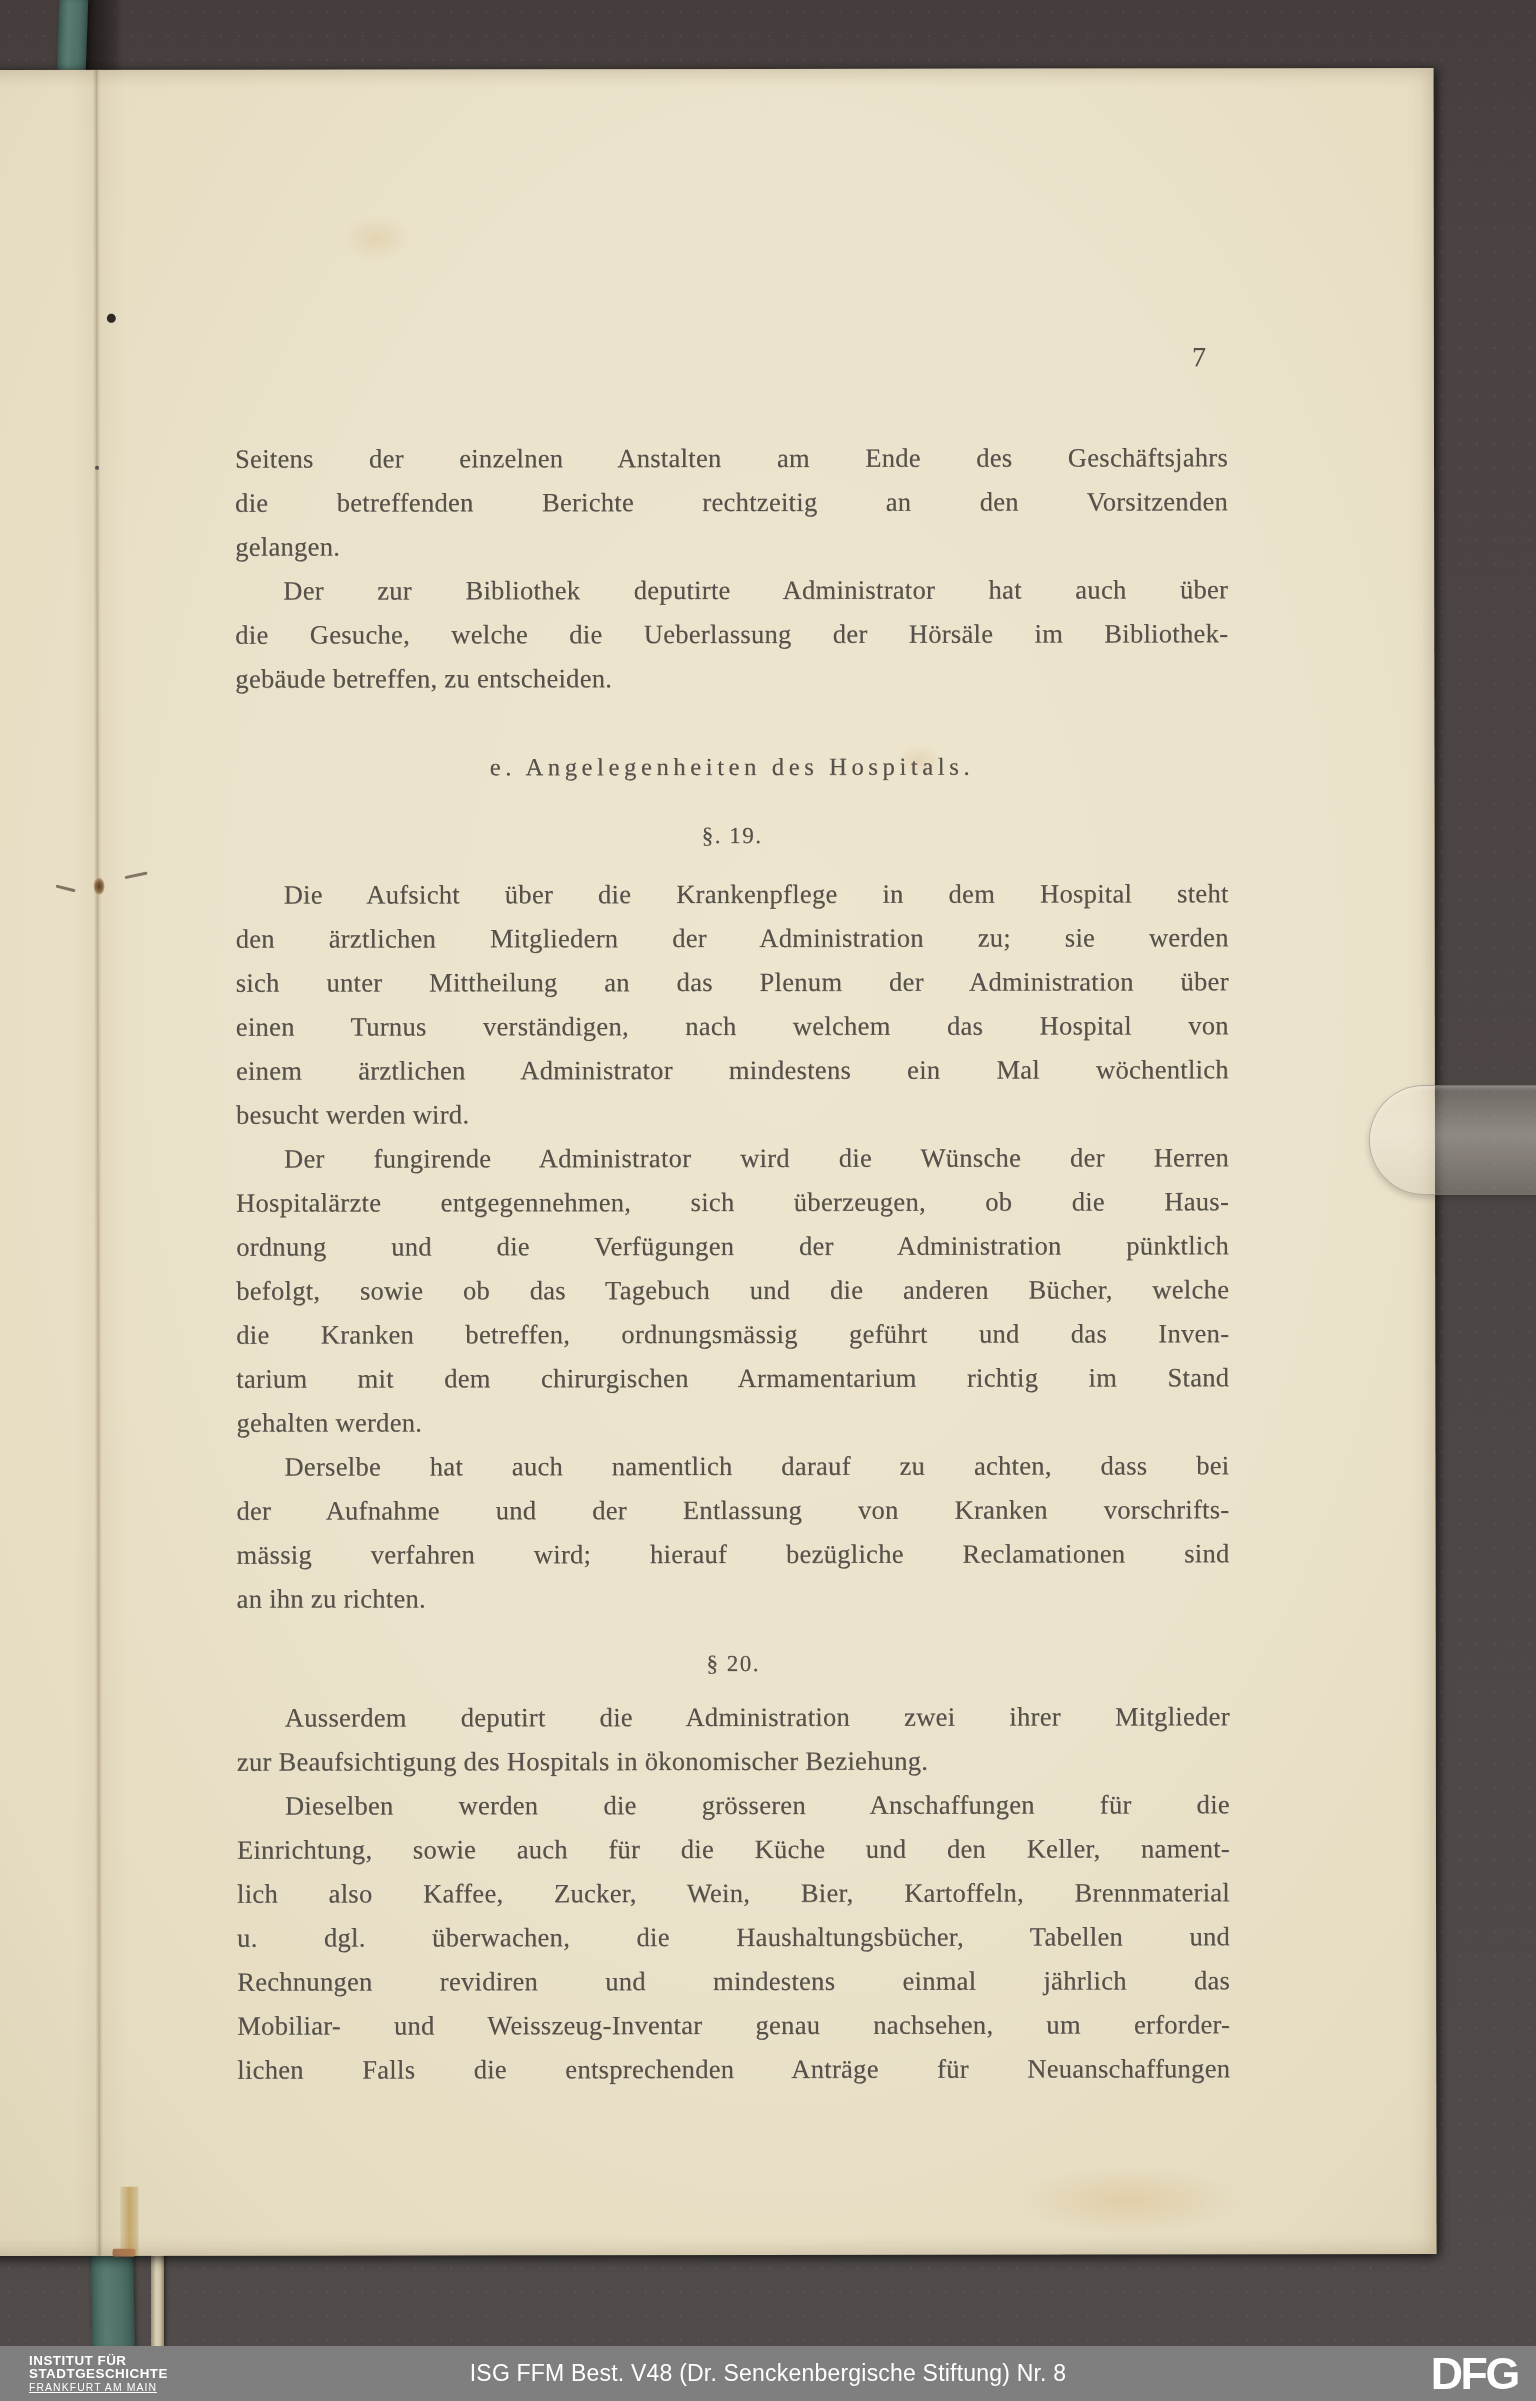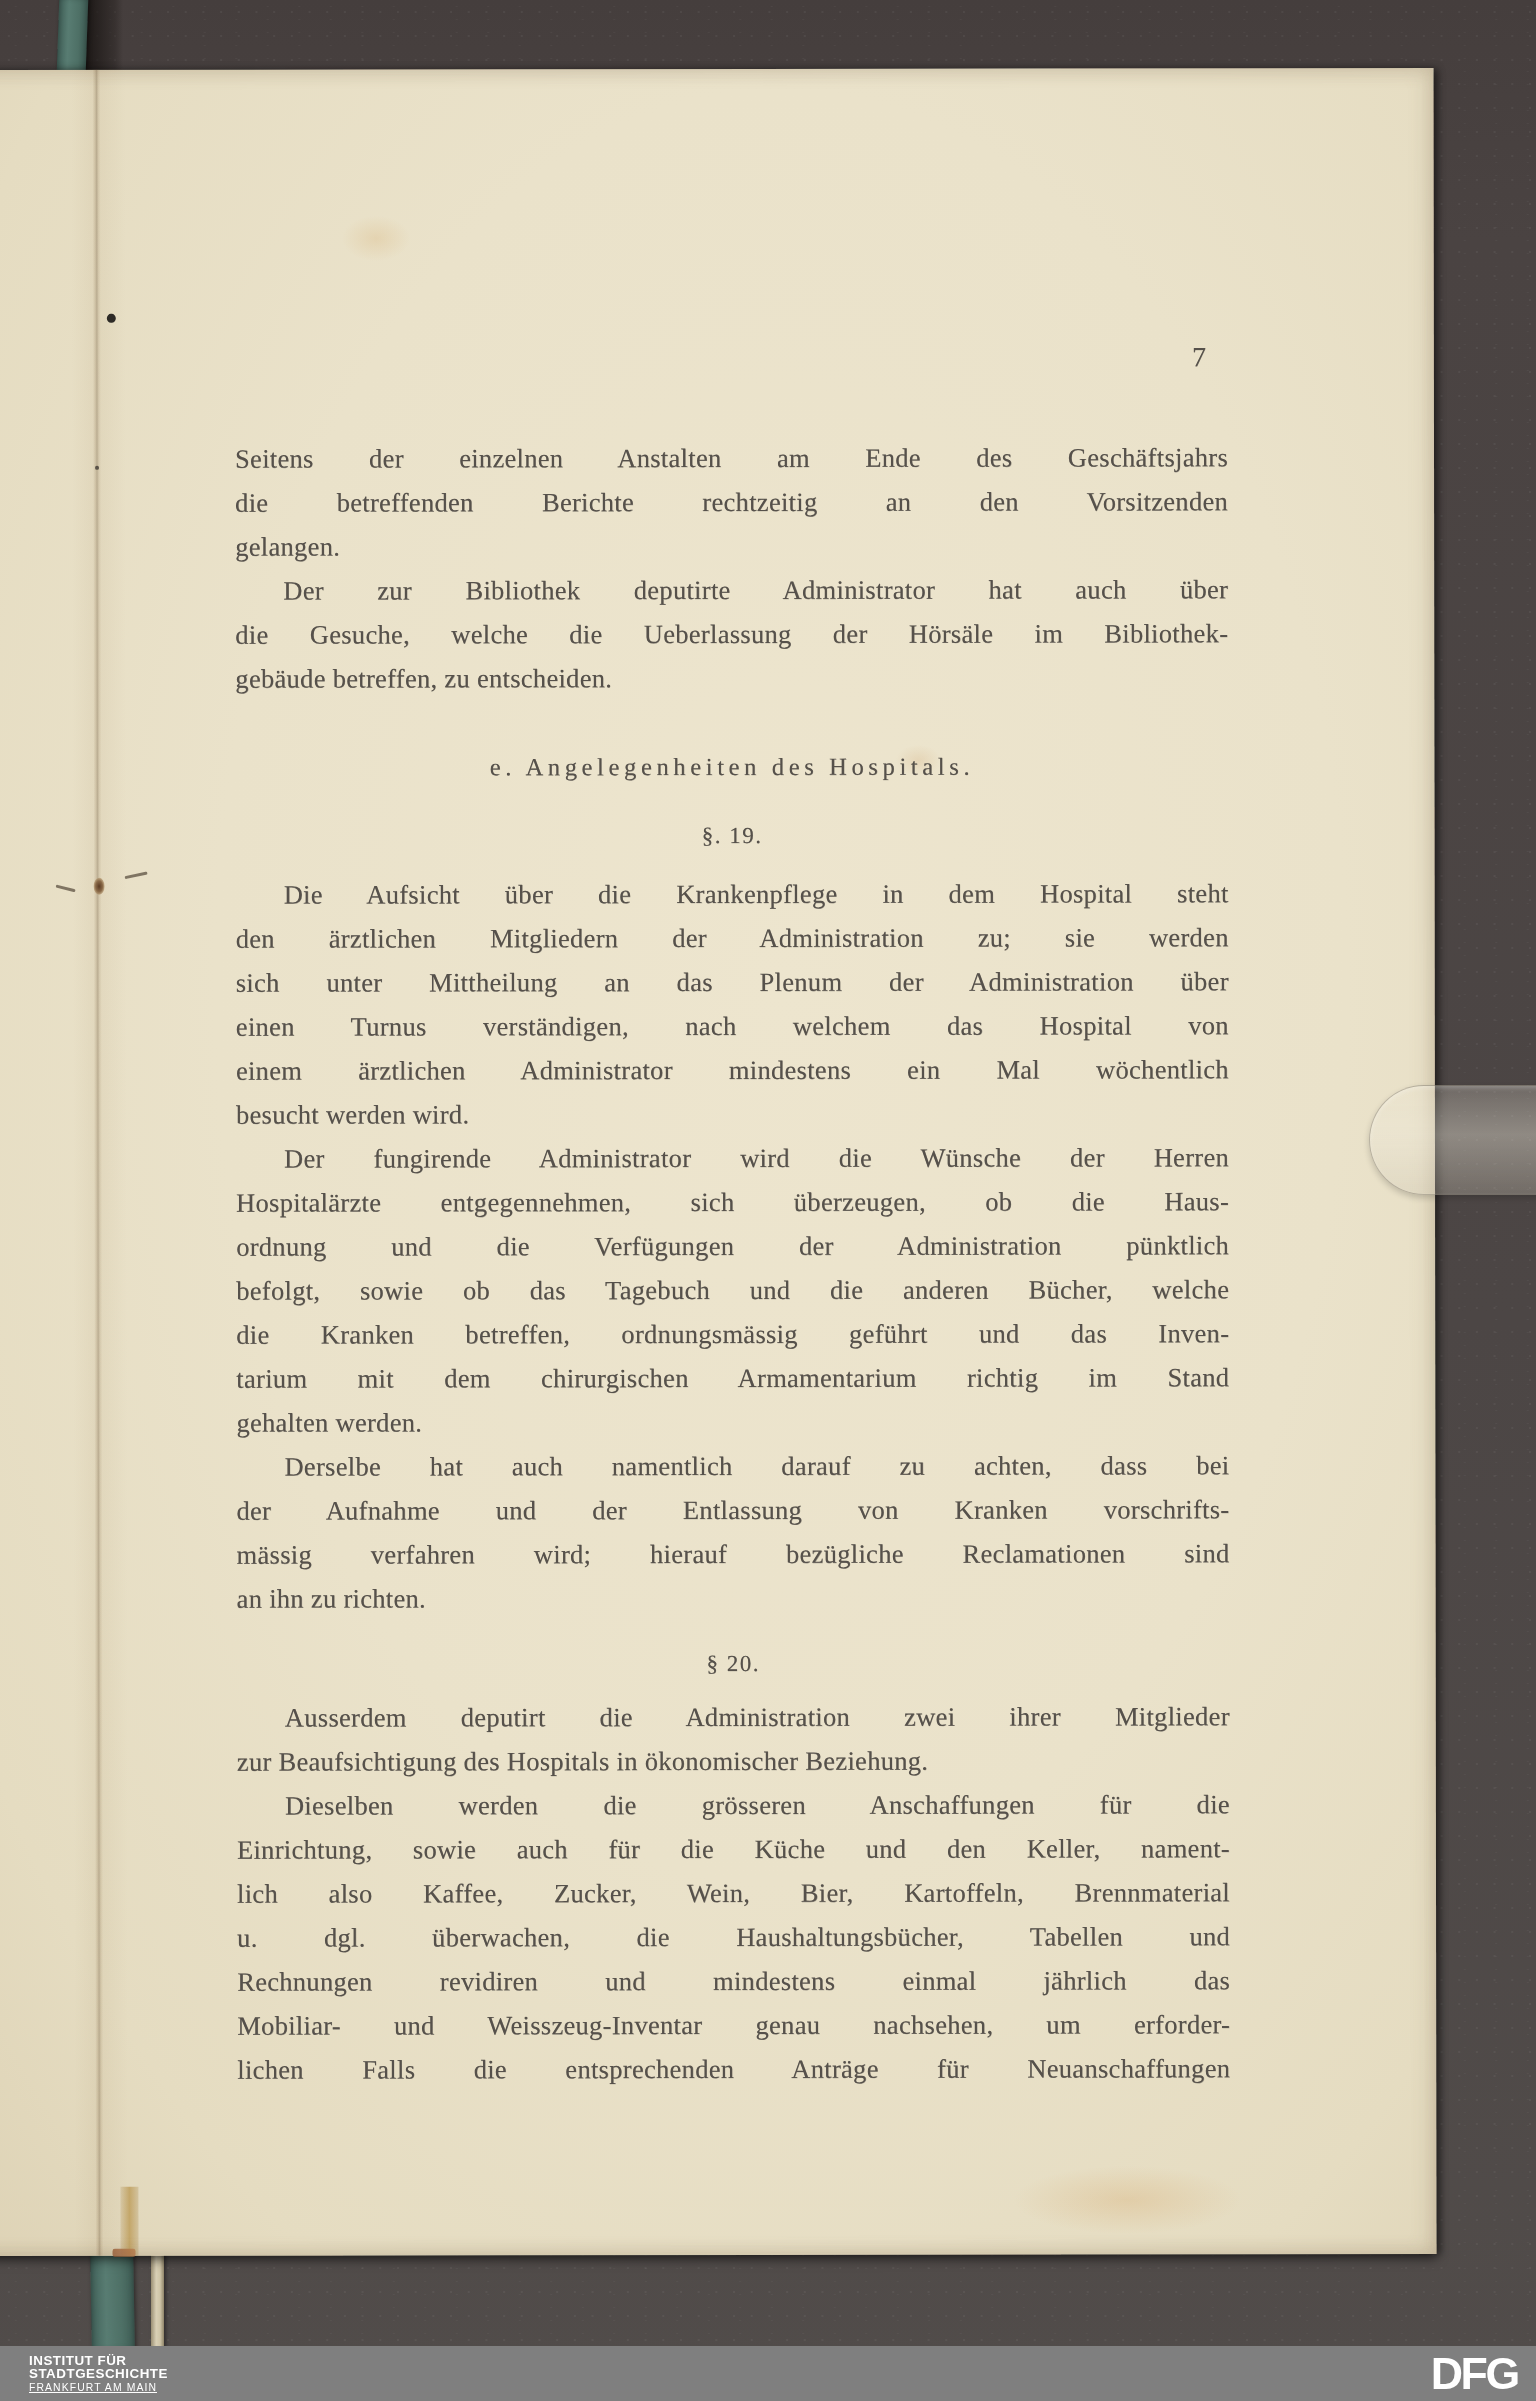--- a/index.html
+++ b/index.html
@@ -223,17 +223,18 @@
   </div>
 
   <div class="weight-strip"></div>
 
   <div class="footer">
     <div class="footer-inst">
       <div class="inst-bold">INSTITUT FÜR</div>
       <div class="inst-bold">STADTGESCHICHTE</div>
       <div class="inst-light">FRANKFURT AM MAIN</div>
     </div>
+    <div class="footer-ref">ISG FFM Best. V48 (Dr. Senckenbergische Stiftung) Nr. 8</div>
     <div class="dfg-logo">DFG</div>
   </div>
 
 </div>
 
 
 </body></html>

